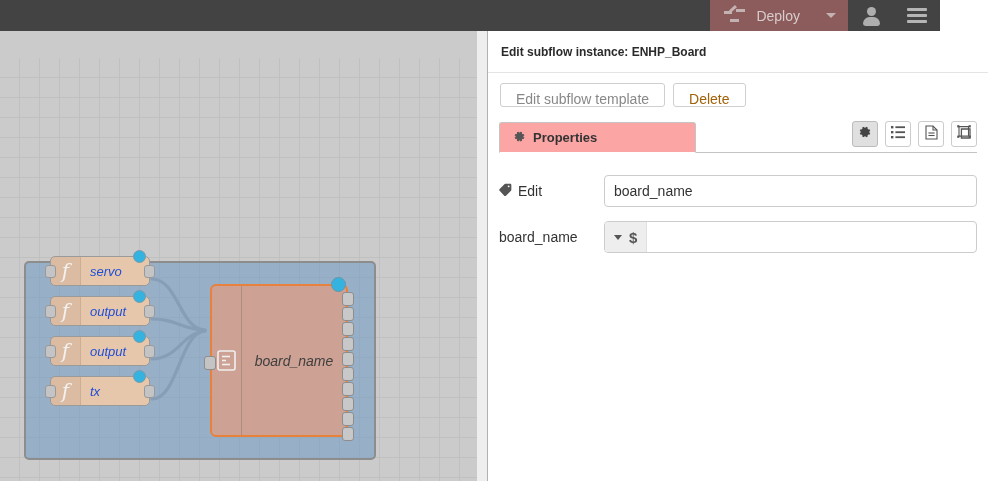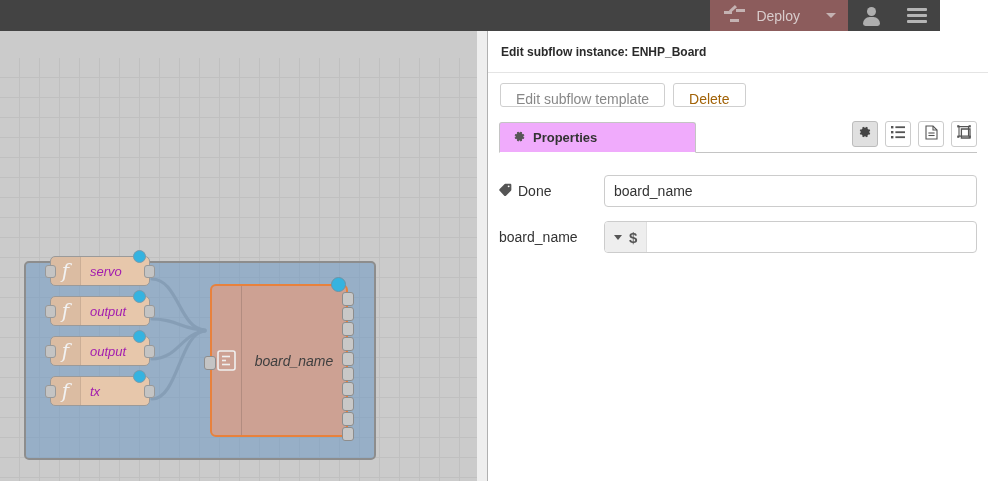--- a/index.html
+++ b/index.html
@@ -92,21 +92,21 @@
     width: 30px; height: 100%;
     background: rgba(0,0,0,0.05);
     border-right: 1px solid rgba(0,0,0,0.08);
     border-radius: 4px 0 0 4px;
     display: flex; align-items: center; justify-content: center;
     font-family: "DejaVu Serif", serif; font-style: italic;
     font-size: 20px; color: #f2f2f2; line-height: 1;
   }
   .fnode .flabel {
     flex: 1; padding-left: 9px;
-    font-size: 13px; font-style: italic; color: #a21caf;
+    font-size: 13px; font-style: italic; color: #1d4ed8;
     white-space: nowrap; overflow: hidden;
   }
   .port {
     position: absolute; width: 11px; height: 13px;
     background: #c4c4c4; border: 1px solid #999;
     border-radius: 3px;
   }
   .port.in  { left: -6px; top: 8px; }
   .port.out { right: -6px; top: 8px; }
   .statusdot {
@@ -174,21 +174,21 @@
   .spacer { flex: 1; }
 
   .tabs-row {
     position: relative; height: 31px;
     border-bottom: 1px solid #c4c4c4;
     margin: 4px 11px 0 11px;
   }
   .tab {
     position: absolute; left: 0; bottom: -1px;
     height: 31px; padding: 0 20px 0 13px;
-    background: #f0abfc;
+    background: #fca5a5;
     border: 1px solid #c4c4c4; border-bottom: 1px solid #fff;
     border-radius: 3px 3px 0 0;
     display: flex; align-items: center; gap: 7px;
     font-size: 13px; font-weight: bold; color: #333;
     min-width: 197px;
   }
   .tab-icons {
     position: absolute; right: 0; top: -1px;
     display: flex; gap: 7px;
   }
@@ -406,21 +406,21 @@
     </div>
 
     <div class="form">
       <div class="frow">
         <span class="flabel2">
           <span class="tagico">
             <svg width="13" height="13" viewBox="0 0 14 14" fill="#555">
               <path d="M6.6 0.7H12c.7 0 1.3.6 1.3 1.3v5.4c0 .35-.14.68-.39.93l-5.4 5.4a1.3 1.3 0 0 1-1.85 0L0.7 8.4a1.3 1.3 0 0 1 0-1.85l5.4-5.4c.25-.25.58-.45.5-.45zM10.4 2.6a1 1 0 1 0 0 2 1 1 0 0 0 0-2z"></path>
             </svg>
           </span>
-          <span>Done</span>
+          <span>Edit</span>
         </span>
         <input class="finput" type="text" value="board_name" style="">
       </div>
 
       <div class="frow">
         <span class="flabel2">board_name</span>
         <span class="typed-wrap">
           <span class="type-sel">
             <span class="type-caret"></span>
             <span class="type-sym">$</span>

